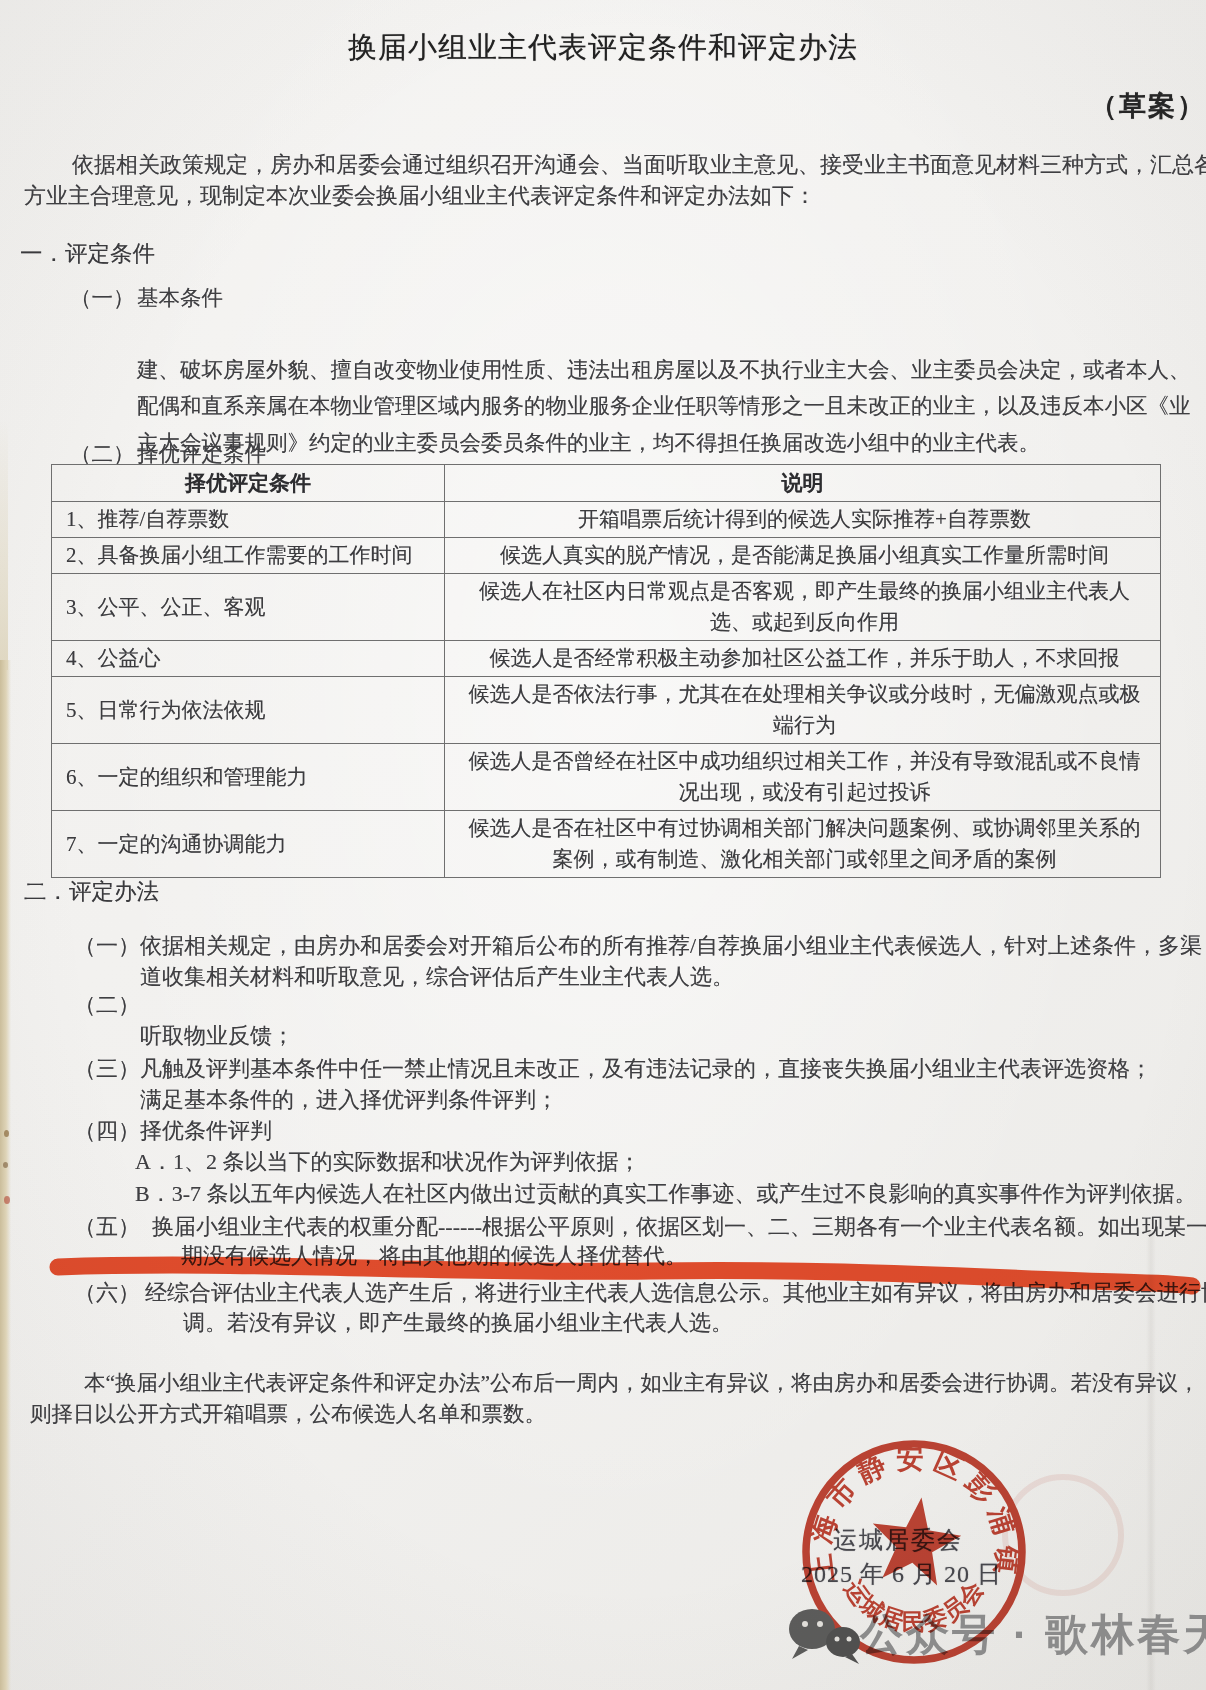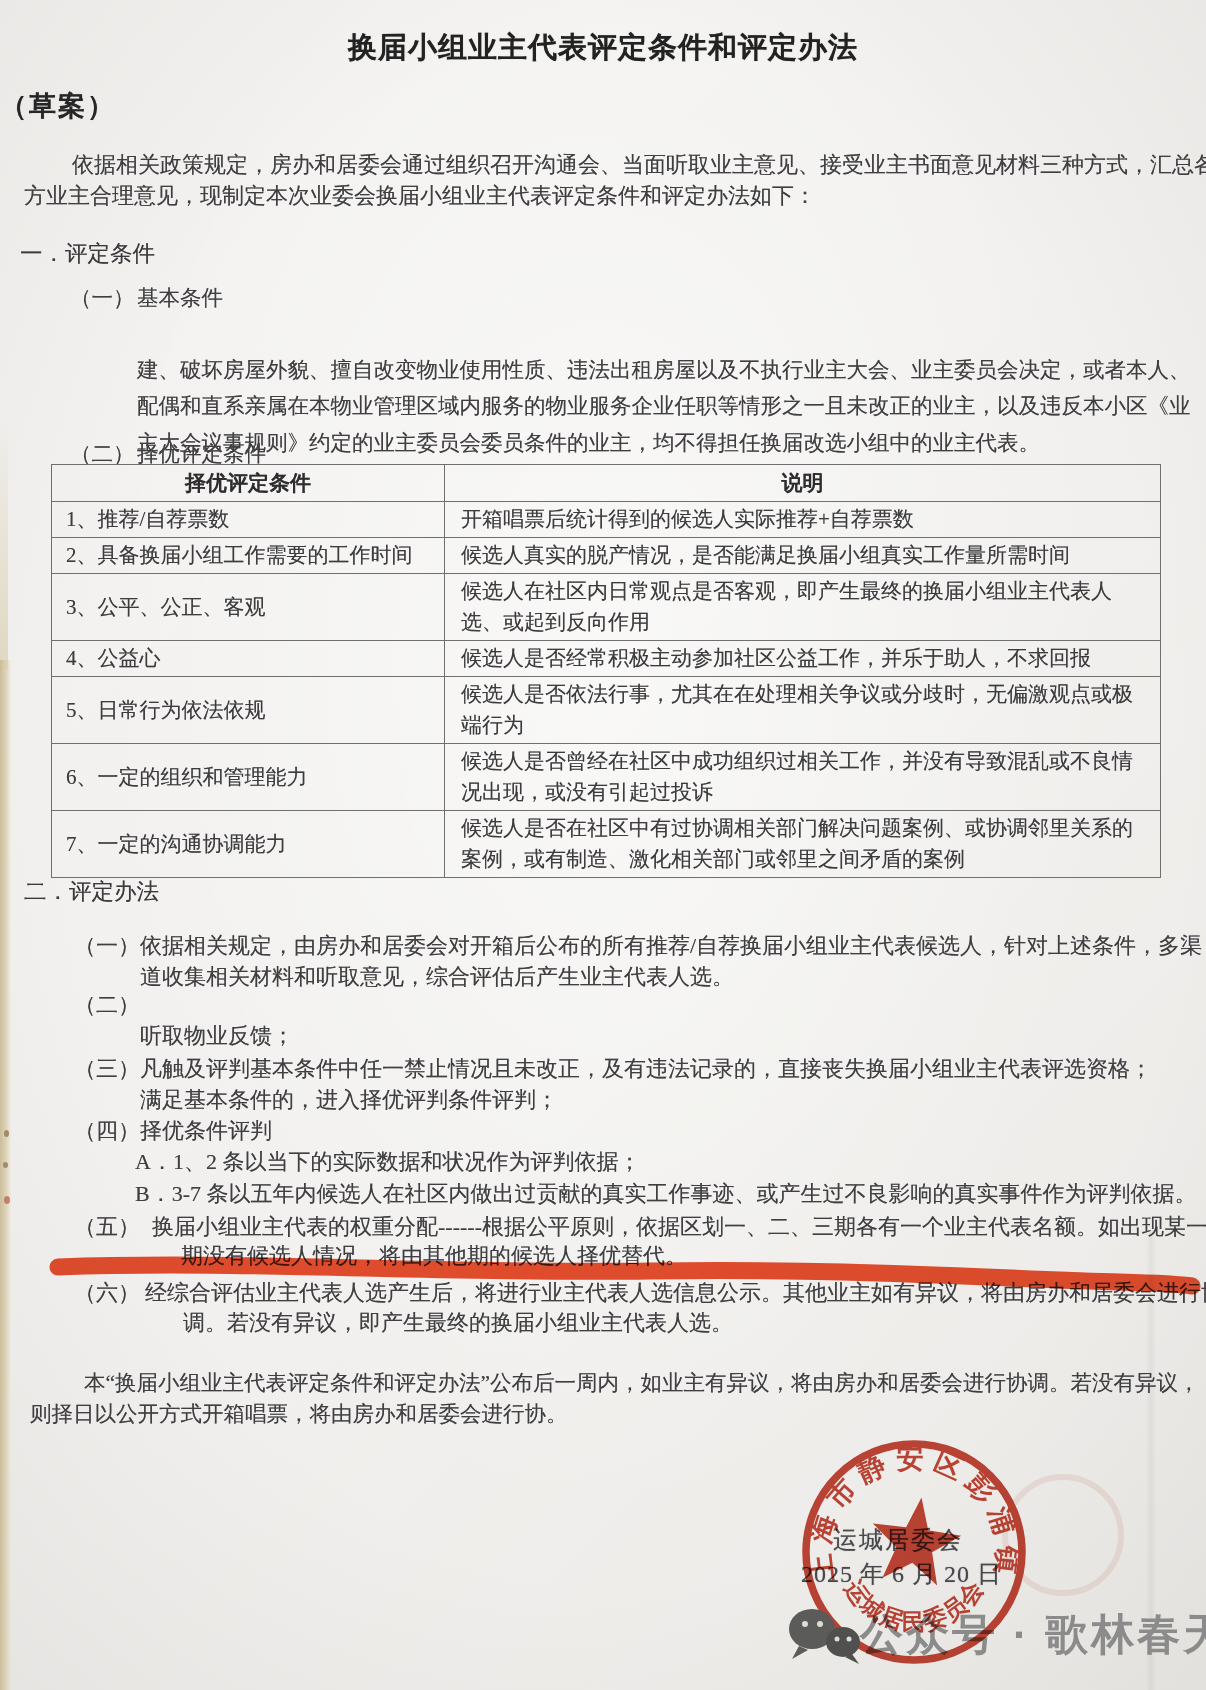--- a/index.html
+++ b/index.html
@@ -19,36 +19,36 @@
         background:linear-gradient(to bottom,rgba(221,210,180,0),#d8cdae);opacity:.7;}
   .speck{position:absolute;border-radius:50%;z-index:3;}
   .crease{position:absolute;left:1146px;top:1230px;width:10px;height:460px;z-index:2;
         background:linear-gradient(to right,rgba(0,0,0,0),rgba(90,80,70,.07),rgba(0,0,0,0));}
   .ln{position:absolute;white-space:nowrap;z-index:4;
       text-shadow:0 0 .6px rgba(70,70,75,.55);}
   .t215{font-size:21.5px;}
   .t22{font-size:22px;}
   .title{position:absolute;left:0;top:28px;width:1206px;text-align:center;z-index:4;
          font-family:"Liberation Sans","DejaVu Sans",sans-serif;
-         font-size:29px;font-weight:bold;color:#222;letter-spacing:1px;
+         font-size:29px;font-weight:normal;color:#222;letter-spacing:1px;
          text-shadow:0 0 .7px rgba(40,40,40,.6);}
-  .subtitle{position:absolute;left:0;top:88px;width:1206px;text-align:left;z-index:4;
+  .subtitle{position:absolute;left:0;top:88px;width:1206px;text-align:right;z-index:4;
          font-family:"Liberation Sans","DejaVu Sans",sans-serif;
          font-size:27px;font-weight:bold;color:#262626;letter-spacing:2px;
          text-shadow:0 0 .7px rgba(40,40,40,.6);}
   .heading{font-size:22.5px;color:#3a3a3d;}
   table.criteria{position:absolute;left:51px;top:464px;width:1110px;z-index:4;
          border-collapse:collapse;table-layout:fixed;
          font-family:"Liberation Serif","DejaVu Serif",serif;}
   table.criteria td,table.criteria th{border:1.5px solid #6f6f6f;
          font-size:21px;line-height:31px;color:#3c3c3f;font-weight:normal;
          text-shadow:0 0 .6px rgba(70,70,75,.5);}
   table.criteria th{font-weight:bold;color:#2d2d30;text-align:center;}
   td.c1{padding:2px 10px 2px 14px;vertical-align:middle;}
-  td.c2{padding:2px 12px 2px 16px;vertical-align:middle;}
+  td.c2{padding:2px 12px 2px 16px;vertical-align:middle;text-align:center;}
   .wm-text{position:absolute;left:860px;top:1606px;z-index:4;
          font-family:"Liberation Sans","DejaVu Sans",sans-serif;
          font-size:43px;font-weight:600;color:#8b8b8b;letter-spacing:3px;white-space:nowrap;}
   .printed{position:absolute;z-index:3;color:#47474c;font-size:24px;white-space:nowrap;
          text-shadow:0 0 1px rgba(70,70,80,.6);}
   svg.overlay{position:absolute;left:0;top:0;z-index:10;mix-blend-mode:multiply;pointer-events:none;}
 </style>
 </head>
 <body>
 
@@ -141,21 +141,21 @@
 
   <div class="ln t22" style="left:74px;top:1212px">（五）</div>
   <div class="ln t22" style="left:152px;top:1212px">换届小组业主代表的权重分配------根据公平原则，依据区划一、二、三期各有一个业主代表名额。如出现某一</div>
   <div class="ln t22" style="left:181px;top:1241px">期没有候选人情况，将由其他期的候选人择优替代。</div>
 
   <div class="ln t22" style="left:74px;top:1278px">（六）</div>
   <div class="ln t22" style="left:145px;top:1278px">经综合评估业主代表人选产生后，将进行业主代表人选信息公示。其他业主如有异议，将由房办和居委会进行协</div>
   <div class="ln t22" style="left:183px;top:1308px">调。若没有异议，即产生最终的换届小组业主代表人选。</div>
 
   <div class="ln t215" style="left:30px;top:1368px;padding-left:54px">本“换届小组业主代表评定条件和评定办法”公布后一周内，如业主有异议，将由房办和居委会进行协调。若没有异议，</div>
-  <div class="ln t215" style="left:30px;top:1399px">则择日以公开方式开箱唱票，将由房办和居委会进行协。</div>
+  <div class="ln t215" style="left:30px;top:1399px">则择日以公开方式开箱唱票，公布候选人名单和票数。</div>
 
   <div class="printed" style="left:833px;top:1524px;letter-spacing:2px">运城居委会</div>
   <div class="printed" style="left:801px;top:1558px;letter-spacing:1px">2025 年 6 月 20 日</div>
 
   <div class="wm-text">公众号 · 歌林春天馨园</div>
 
   <svg class="overlay" width="1206" height="1690" viewBox="0 0 1206 1690">
 
     <path d="M 58 1267 C 240 1260 430 1274 650 1271 C 850 1268 1000 1279 1120 1282 C 1155 1283 1180 1284 1192 1286" fill="none" stroke="#e8431f" stroke-width="17" stroke-linecap="round" opacity="0.93"></path>
 

